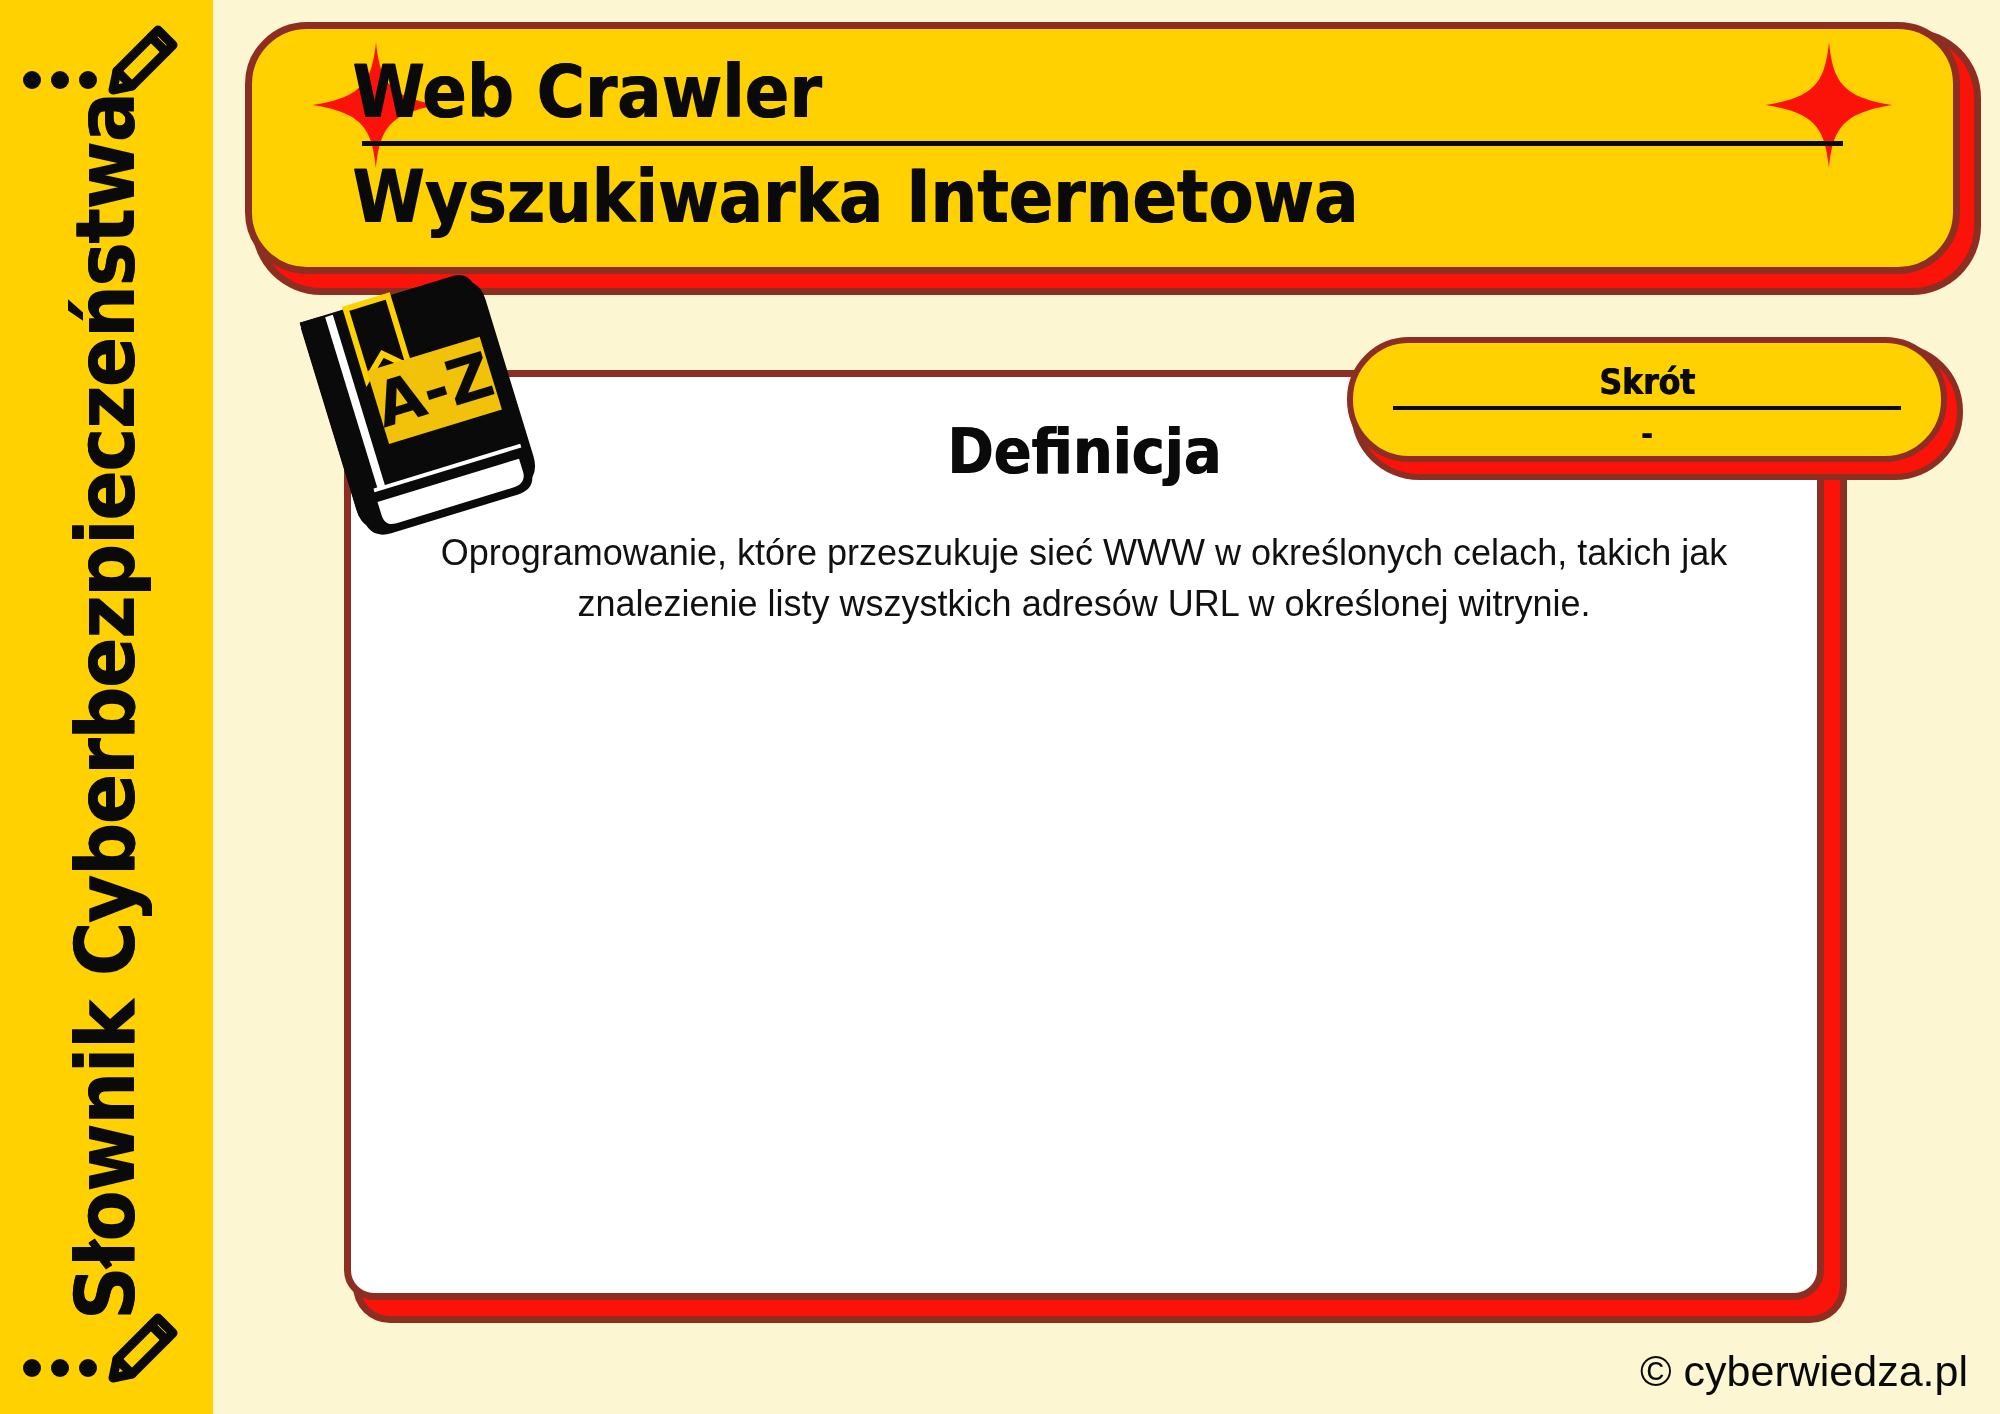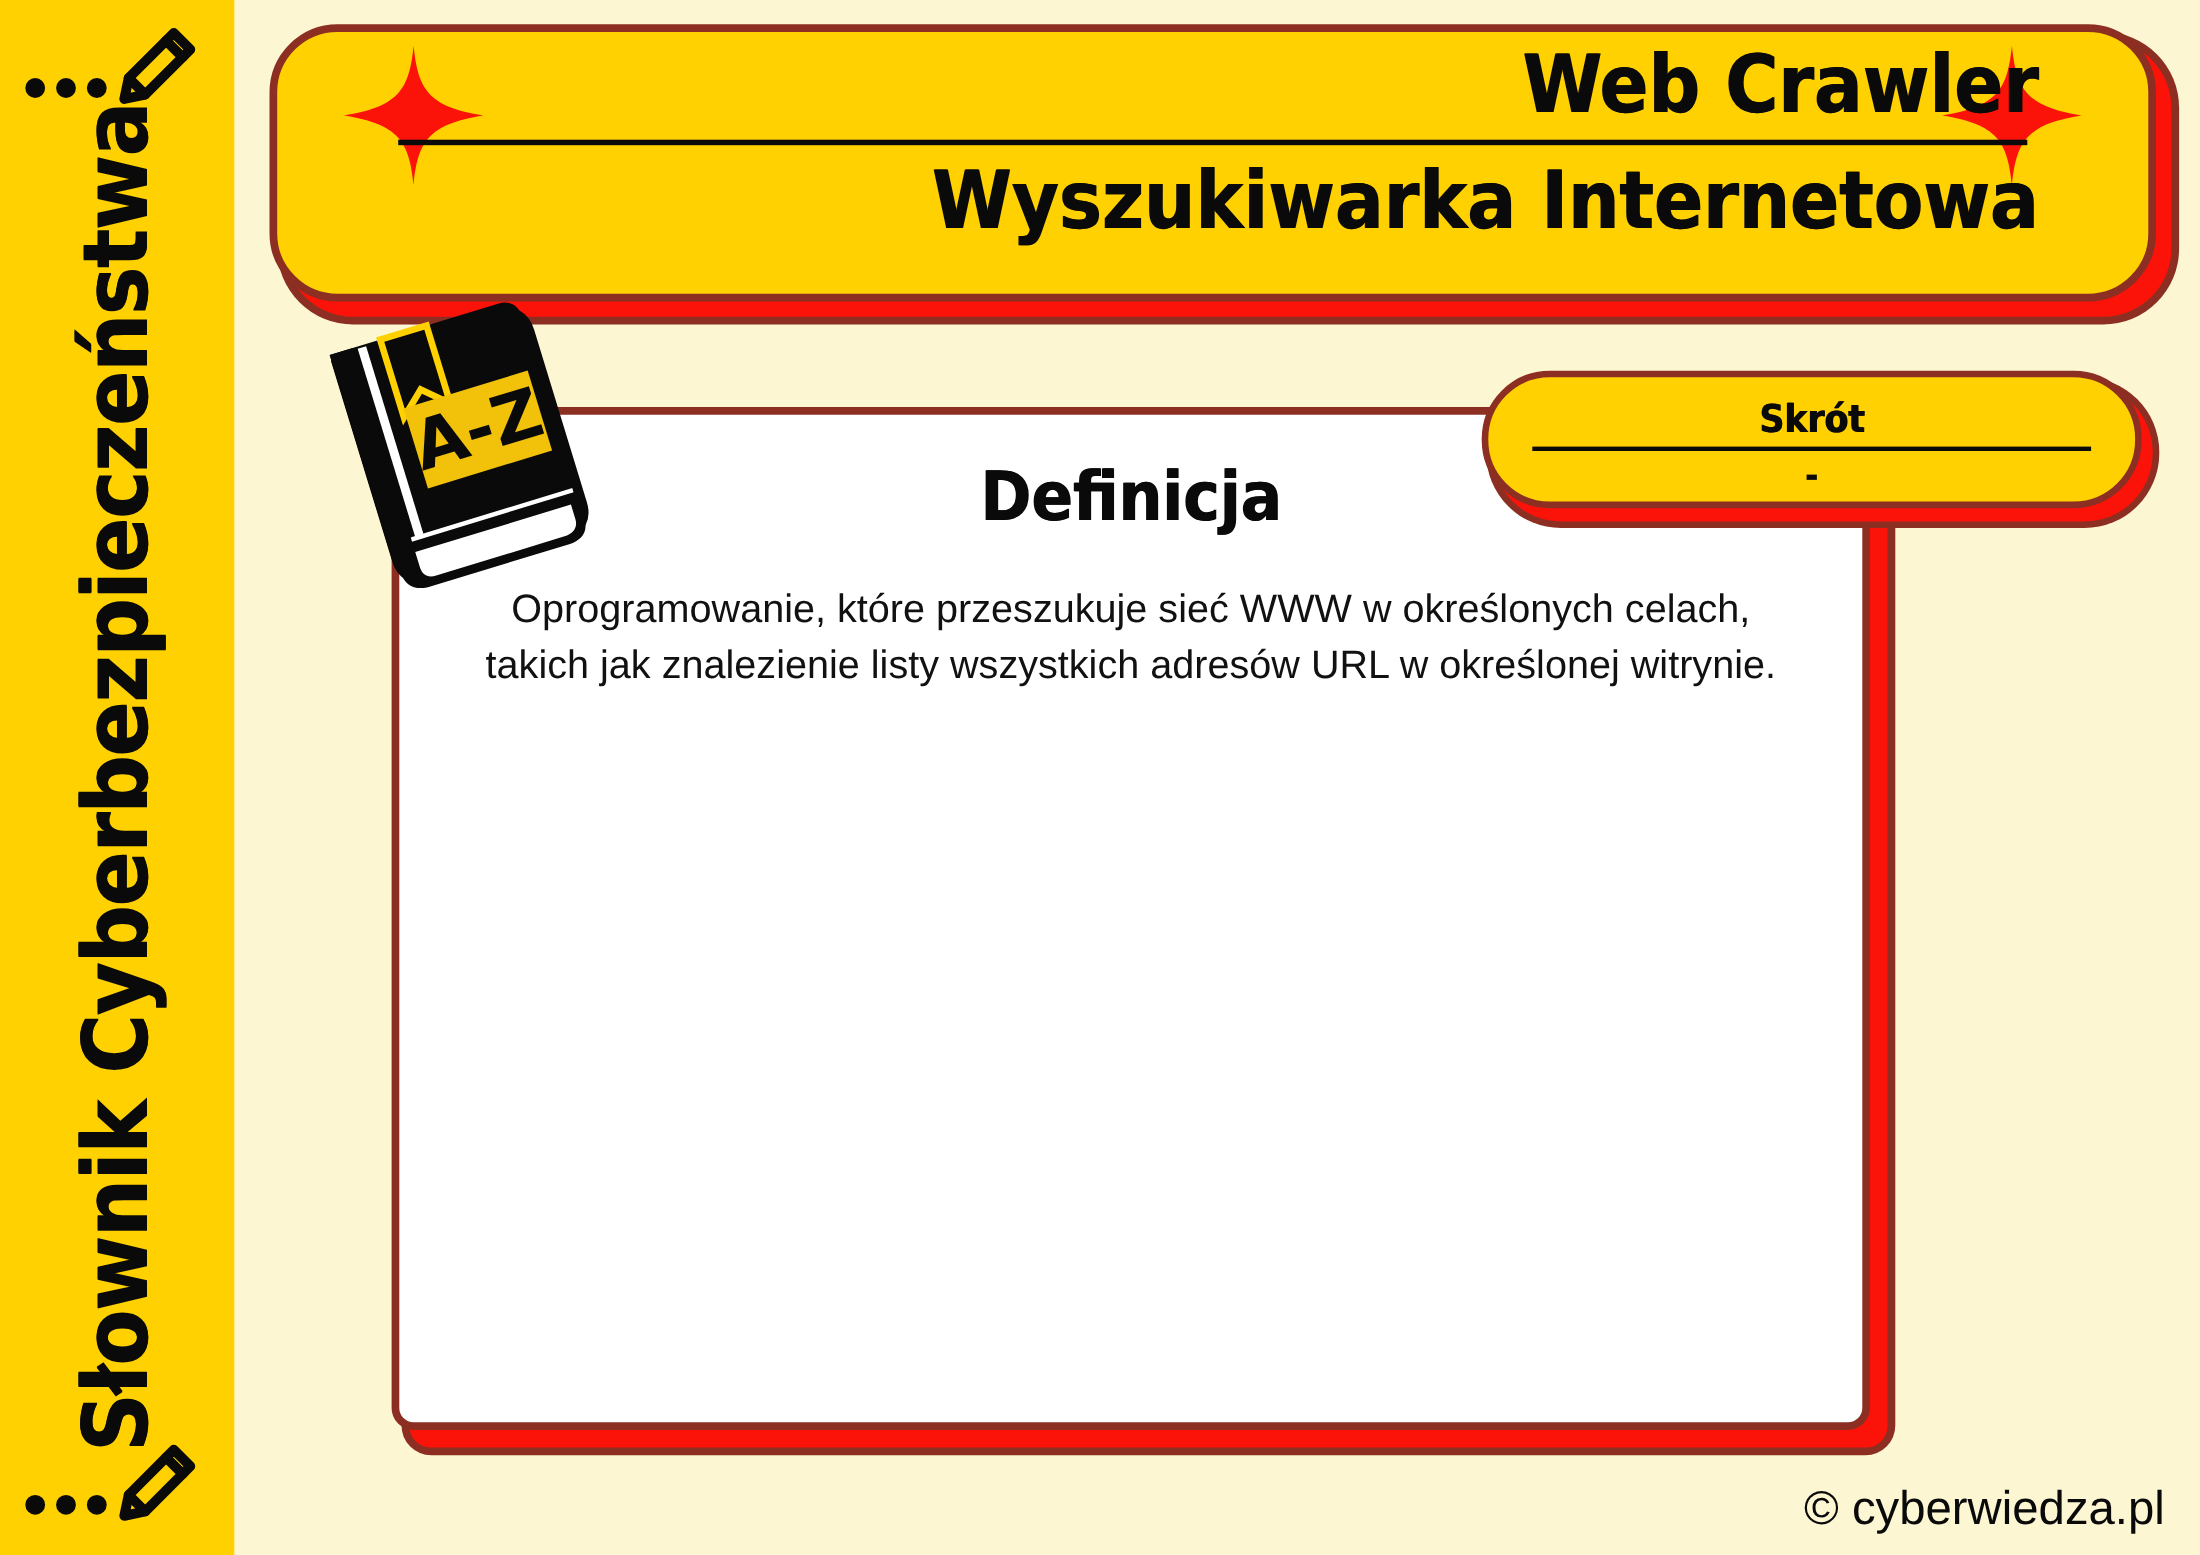--- a/index.html
+++ b/index.html
@@ -86,22 +86,22 @@
     height: 132px;
   }
   .star svg { display: block; width: 132px; height: 132px; }
   .star.left { left: 58px; top: 10px; }
   .star.right { right: 58px; top: 10px; }
 
   .header-titles {
     position: absolute;
     left: 100px;
     right: 100px;
-    top: 6px;
-    text-align: right;
+    top: 20px;
+    text-align: left;
   }
   .header-line1 {
     font-family: "DejaVu Sans", sans-serif;
     font-weight: 700;
     font-size: 73px;
     font-stretch: condensed;
     color: #0A0A0A;
     line-height: 1.18;
     letter-spacing: 0px;
     text-shadow: 1px 0 0 #0A0A0A;
@@ -118,27 +118,27 @@
     font-stretch: condensed;
     color: #0A0A0A;
     line-height: 1.18;
     letter-spacing: 0px;
     text-shadow: 1px 0 0 #0A0A0A;
   }
 
   
   .def-card {
     position: absolute;
-    left: 356px;
+    left: 344px;
     top: 370px;
-    width: 1344px;
+    width: 1480px;
     height: 930px;
     background: #FFFFFF;
     border: 7px solid #8C2F22;
-    border-radius: 20px;
+    border-radius: 30px;
     box-sizing: border-box;
     box-shadow: 16px 16px 0 0 #FB1309, 16px 16px 0 7px #8C2F22;
     z-index: 2;
   }
   .def-heading {
     position: absolute;
     left: 0;
     right: 0;
     top: 38px;
     text-align: center;

